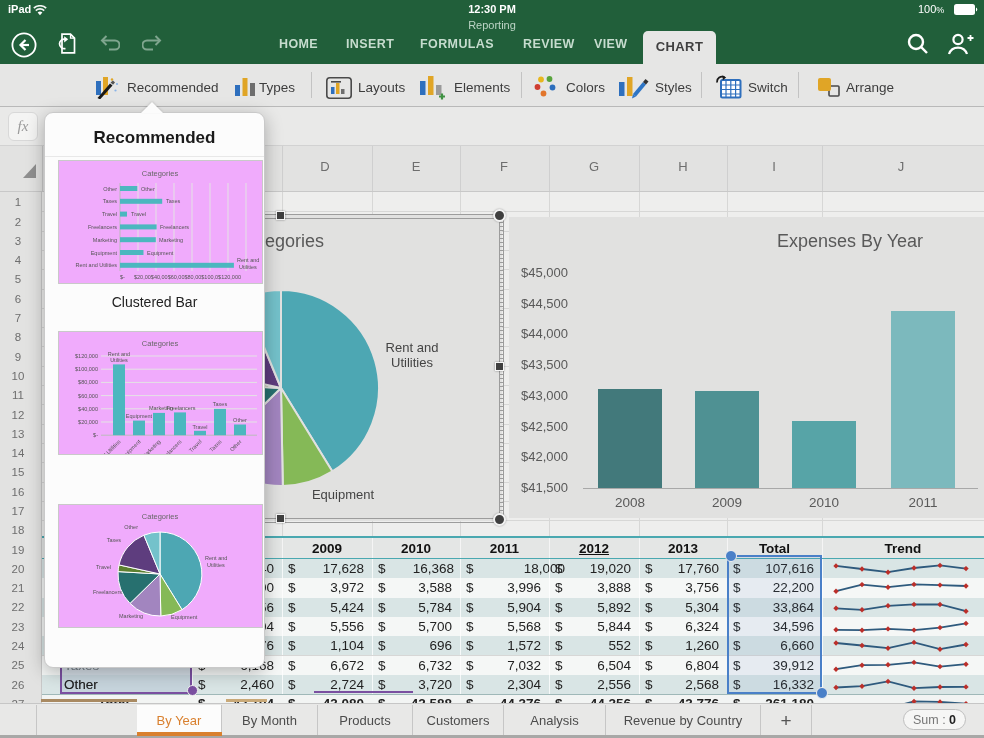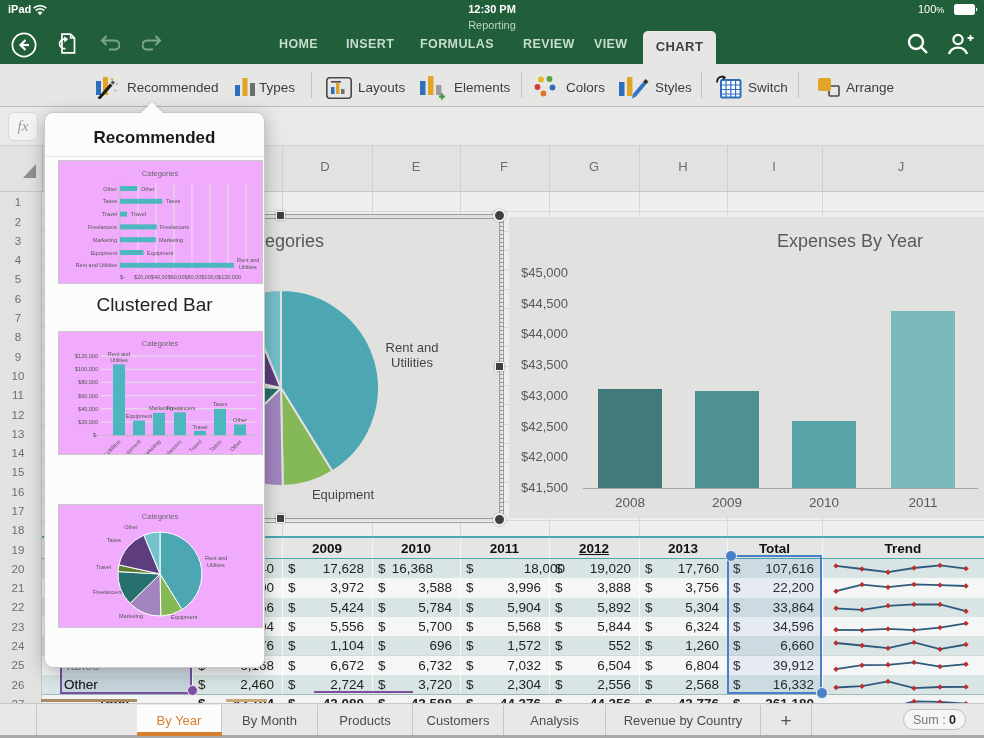--- a/index.html
+++ b/index.html
@@ -51,21 +51,21 @@
 .cell { position:absolute; top:0; height:100%; font-size:13.5px; color:#222; }
 .dol { position:absolute; left:6px; top:2px; }
 .amt { position:absolute; right:8px; top:2px; }
 .thead { font-weight:bold; font-size:13.5px; color:#111; text-align:center; position:absolute; top:3px; }
 
 
 #popup { position:absolute; left:44px; top:112px; width:221px; height:556px; background:#fcfcfc; border:1px solid #c9c9c9; border-radius:9px; box-shadow:0 4px 18px rgba(0,0,0,0.28); }
 #caret { position:absolute; left:141px; top:102px; width:0; height:0; border-left:11px solid transparent; border-right:11px solid transparent; border-bottom:11px solid #fcfcfc; filter:drop-shadow(0 -1px 1px rgba(0,0,0,0.12)); }
 #poptitle { position:absolute; left:0; right:0; top:15px; text-align:center; font-size:17px; font-weight:bold; color:#1a1a1a; }
 .thumb { position:absolute; left:13px; width:205px; background:#f0abfc; border:1px solid #c9c9c9; }
-.tlabel { position:absolute; left:0; right:0; text-align:center; font-size:19px; color:#222; }
+.tlabel { position:absolute; left:0; right:0; text-align:center; font-size:14px; color:#222; }
 
 
 #tabbar { position:absolute; left:0; top:703px; width:984px; height:35px; background:#e8e8e7; border-top:1px solid #c6c6c6; }
 .tab { position:absolute; top:1px; height:31px; border-right:1px solid #c6c6c6; font-size:13px; color:#4c4c4c; text-align:center; line-height:31px; }
 #bstrip { position:absolute; left:0; top:735px; width:984px; height:3px; background:#a8a8a7; }
 </style>
 </head>
 <body>
 
 <div id="green">
@@ -352,21 +352,21 @@
   <div style="position:absolute;left:780px;top:0;bottom:0;width:1px;background:#f5f5f5;"></div>
 </div>
 <div style="position:absolute;left:0;top:21.5px;width:942px;height:1.5px;background:#4aa8b0;"></div>
 <div class="trow" style="top:23.0px;background:#d9e5e5;">
   <span class="cell" style="left:22px;top:2px;">Rent and Utilities</span>
   <span class="cell dol" style="left:156px;">$</span>
       <span class="cell amt" style="left:150px;width:82px;text-align:right;right:auto;">18,840</span>
   <span class="cell dol" style="left:246px;">$</span>
       <span class="cell amt" style="left:240px;width:82px;text-align:right;right:auto;">17,628</span>
   <span class="cell dol" style="left:336px;">$</span>
-      <span class="cell amt" style="left:311px;width:80px;text-align:right;right:auto;">16,368</span>
+      <span class="cell amt" style="left:332px;width:80px;text-align:right;right:auto;">16,368</span>
   <span class="cell dol" style="left:424px;">$</span>
       <span class="cell amt" style="left:442px;width:81px;text-align:right;right:auto;">18,000</span>
   <span class="cell dol" style="left:513px;">$</span>
       <span class="cell amt" style="left:507px;width:82px;text-align:right;right:auto;">19,020</span>
   <span class="cell dol" style="left:603px;">$</span>
       <span class="cell amt" style="left:597px;width:80px;text-align:right;right:auto;">17,760</span>
   <span class="cell dol" style="left:691px;">$</span>
       <span class="cell amt" style="left:685px;width:87px;text-align:right;right:auto;">107,616</span>
   <div style="position:absolute;left:150px;top:0;bottom:0;width:1px;background:rgba(255,255,255,0.75);"></div>
   <div style="position:absolute;left:240px;top:0;bottom:0;width:1px;background:rgba(255,255,255,0.75);"></div>

